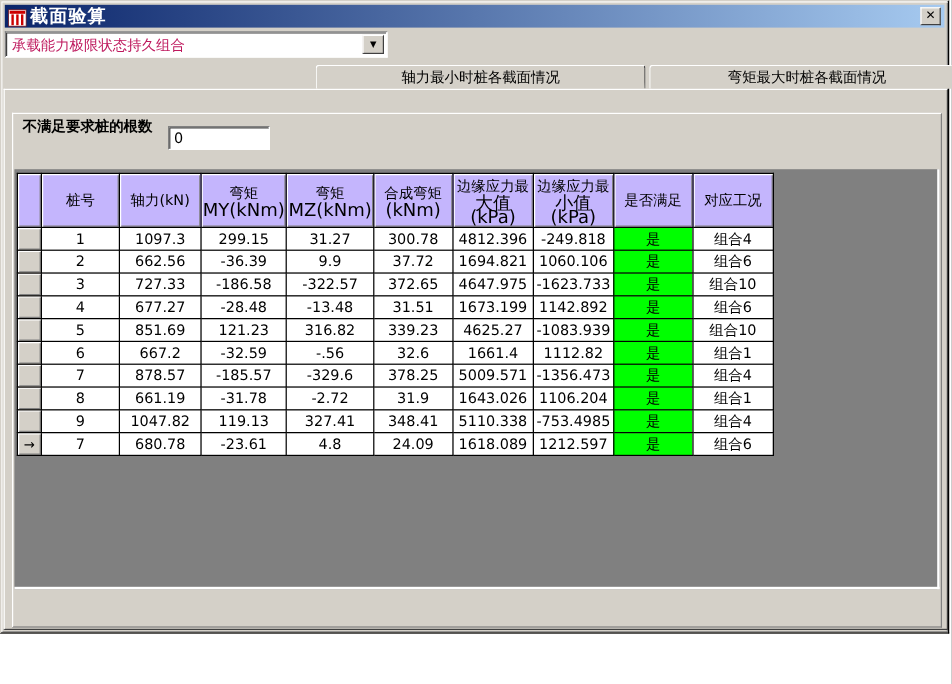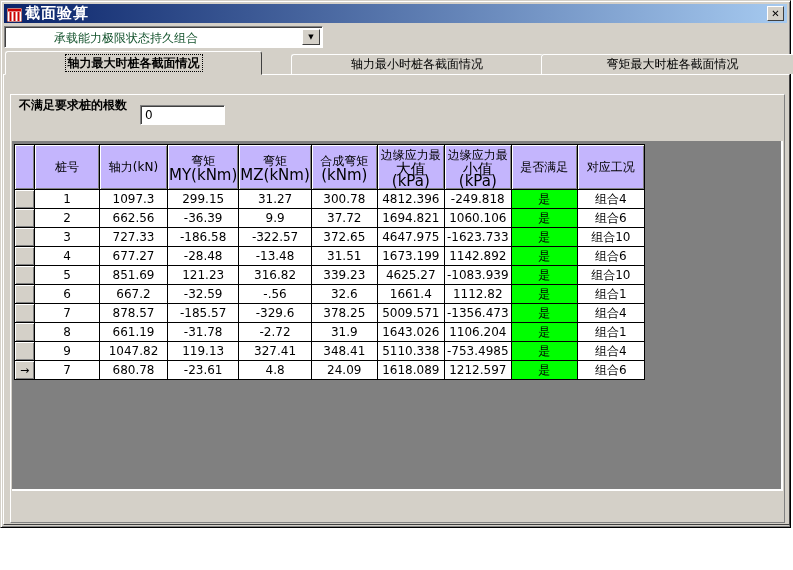--- a/index.html
+++ b/index.html
@@ -44,21 +44,21 @@
   .combo {
     position: absolute; left: 3px; top: 25px;
     width: 319px; height: 22px;
     background: #ffffff;
     border: 1px solid;
     border-color: #808080 #ffffff #ffffff #808080;
     box-shadow: inset 1px 1px 0 #404040;
   }
   .combo-text {
     position: absolute; left: 5px; top: 3px;
-    font-size: 12px; color: #14532d; white-space: nowrap; margin-left: 44px;
+    font-size: 12px; color: #be185d; white-space: nowrap;
   }
   .combo-btn {
     position: absolute; right: 2px; top: 2px;
     width: 18px; height: 16px;
     background: #d4d0c8;
     border: 1px solid;
     border-color: #ffffff #404040 #404040 #ffffff;
     display: flex; align-items: center; justify-content: center;
   }
   .combo-arrow { font-size: 7px; color: #000; }
@@ -69,21 +69,21 @@
     border-color: #ffffff #404040 #d4d0c8 #ffffff;
     border-top-left-radius: 3px; border-top-right-radius: 3px;
     text-align: center;
     font-size: 12px;
     z-index: 2;
   }
   .tab-inactive { top: 53px; height: 20px; line-height: 19px; border-bottom: none; z-index: 1; }
   .tab-active   { top: 50px; height: 24px; line-height: 22px; font-weight: bold; z-index: 3; }
   .tab-active .tab-label { outline: 1px dotted #000; padding: 1px 2px; }
   #tab1 { left: 4px;   width: 257px; }
-  #tab2 { left: 262px; width: 252px; margin-left: 28px; }
+  #tab2 { left: 262px; width: 275px; }
   #tab3 { left: 540px; width: 263px; }
   .pane {
     position: absolute; left: 2px; top: 73px;
     width: 787px; height: 451px;
     background: #d4d0c8;
     border: 1px solid;
     border-color: #ffffff #404040 #404040 #ffffff;
     z-index: 2;
   }
   .inner-panel {
@@ -169,23 +169,20 @@
     </button>
   </div>
 
   <div class="combo">
     <span class="combo-text">承载能力极限状态持久组合</span>
     <span class="combo-btn">
       <span class="combo-arrow">▼</span>
     </span>
   </div>
 
-  <div class="tab tab-active" id="tab1">
-    <span class="tab-label">轴力最大时桩各截面情况</span>
-  </div>
   <div class="tab tab-inactive" id="tab2">
     <span class="tab-label">轴力最小时桩各截面情况</span>
   </div>
   <div class="tab tab-inactive" id="tab3">
     <span class="tab-label">弯矩最大时桩各截面情况</span>
   </div>
 
   <div class="pane">
     <div class="inner-panel">
       <span class="count-label">不满足要求桩的根数</span>

